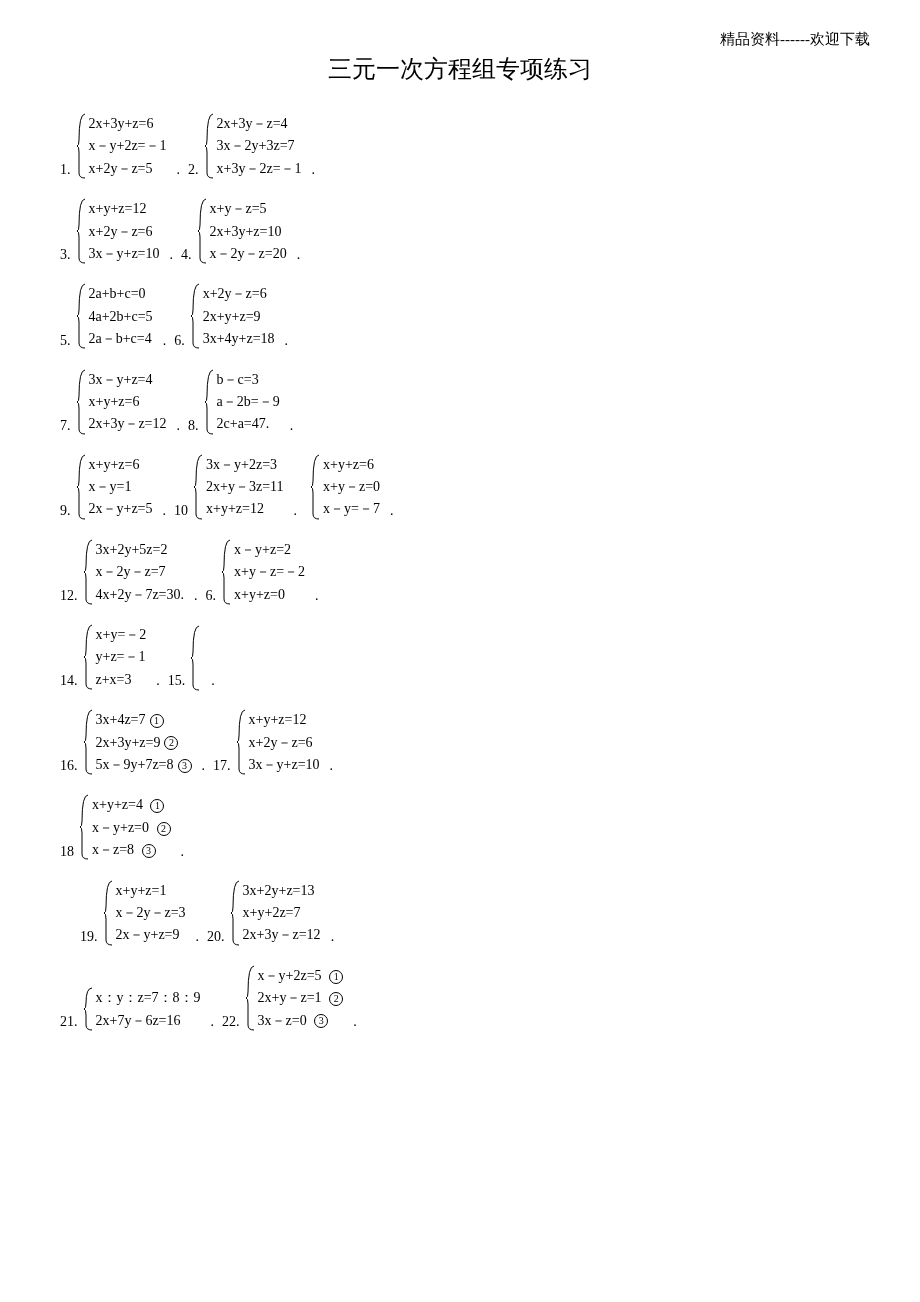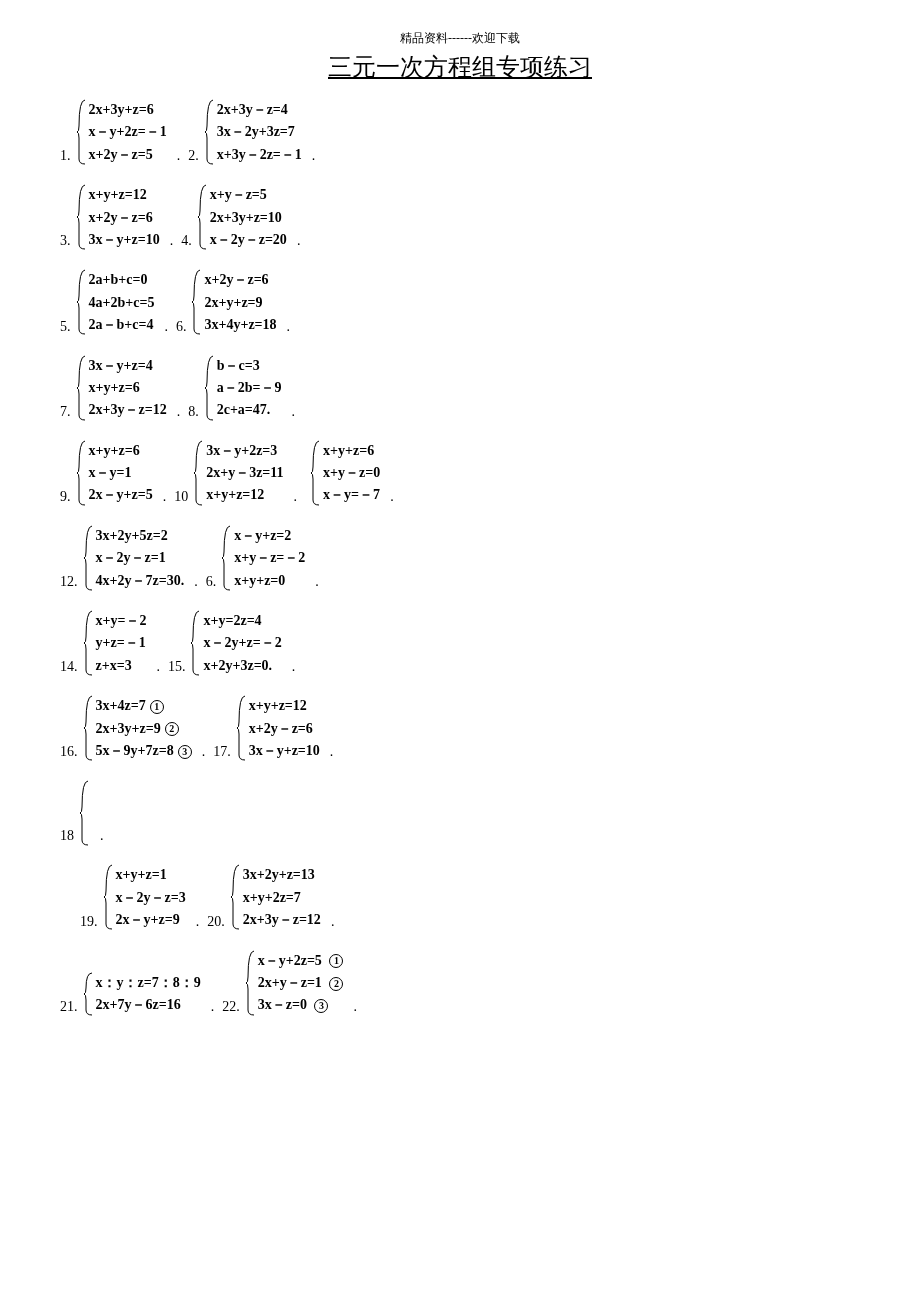--- a/index.html
+++ b/index.html
@@ -3,32 +3,31 @@
   <meta charset="utf-8">
   <style>
     * { margin: 0; padding: 0; box-sizing: border-box; }
     body {
       background: #fff;
       font-family: "SimSun", serif;
       width: 920px;
       padding: 30px 50px;
     }
     .header-small {
-      text-align: center;
-      font-size: 12px;
+      text-align: right;
+      font-size: 15px;
       color: #000;
       margin-bottom: 4px;
     }
     .title {
       text-align: center;
       font-size: 24px;
       font-family: "SimSun", serif;
       color: #000;
-      margin-bottom: 16px;
-      text-decoration: underline;
+      margin-bottom: 28px;
     }
     .problems {
       padding-left: 10px;
     }
     .row {
       display: flex;
       align-items: flex-end;
       margin-bottom: 18px;
       gap: 8px;
     }
@@ -57,21 +56,20 @@
       height: 100%;
       width: 10px;
     }
     .eqs {
       display: flex;
       flex-direction: column;
       justify-content: flex-end;
       font-size: 14px;
       line-height: 1.6;
       padding-left: 2px;
-      font-weight: bold;
     }
     .eq {
       white-space: nowrap;
     }
     .period {
       font-size: 14px;
       padding-bottom: 2px;
       margin-left: 2px;
     }
     .circ {
@@ -284,21 +282,21 @@
       <div class="item">
         <div class="num">12.</div>
         <div class="eqsys">
           <div class="brace" style="height: 66px;">
             <svg viewBox="0 0 10 66" preserveAspectRatio="none">
     <path d="M8 1 Q2 1 2 27 Q2 33 0 33 Q2 33 2 39 L2 60 Q2 65 8 65" fill="none" stroke="#000" stroke-width="1"></path>
   </svg>
           </div>
           <div class="eqs">
             <div class="eq">3x+2y+5z=2</div>
-            <div class="eq">x－2y－z=1</div>
+            <div class="eq">x－2y－z=7</div>
             <div class="eq">4x+2y－7z=30.</div>
           </div>
         </div>
       </div>
       <div class="period">.</div>
       <div class="item">
         <div class="num">6.</div>
         <div class="eqsys">
           <div class="brace" style="height: 66px;">
             <svg viewBox="0 0 10 66" preserveAspectRatio="none">
@@ -332,25 +330,20 @@
       </div>
       <div class="period">.</div>
       <div class="item">
         <div class="num">15.</div>
         <div class="eqsys">
           <div class="brace" style="height: 66px;">
             <svg viewBox="0 0 10 66" preserveAspectRatio="none">
     <path d="M8 1 Q2 1 2 27 Q2 33 0 33 Q2 33 2 39 L2 60 Q2 65 8 65" fill="none" stroke="#000" stroke-width="1"></path>
   </svg>
           </div>
-          <div class="eqs">
-            <div class="eq">x+y=2z=4</div>
-            <div class="eq">x－2y+z=－2</div>
-            <div class="eq">x+2y+3z=0.</div>
-          </div>
         </div>
       </div>
       <div class="period">.</div>
     </div>
     <div class="row">
       <div class="item">
         <div class="num">16.</div>
         <div class="eqsys">
           <div class="brace" style="height: 66px;">
             <svg viewBox="0 0 10 66" preserveAspectRatio="none">
@@ -384,20 +377,25 @@
     </div>
     <div class="row">
       <div class="item">
         <div class="num">18</div>
         <div class="eqsys">
           <div class="brace" style="height: 66px;">
             <svg viewBox="0 0 10 66" preserveAspectRatio="none">
     <path d="M8 1 Q2 1 2 27 Q2 33 0 33 Q2 33 2 39 L2 60 Q2 65 8 65" fill="none" stroke="#000" stroke-width="1"></path>
   </svg>
           </div>
+          <div class="eqs">
+            <div class="eq">x+y+z=4   <span class="circ">1</span></div>
+            <div class="eq">x－y+z=0   <span class="circ">2</span></div>
+            <div class="eq">x－z=8         <span class="circ">3</span></div>
+          </div>
         </div>
       </div>
       <div class="period">.</div>
     </div>
     <div class="row indent1">
       <div class="item">
         <div class="num">19.</div>
         <div class="eqsys">
           <div class="brace" style="height: 66px;">
             <svg viewBox="0 0 10 66" preserveAspectRatio="none">

